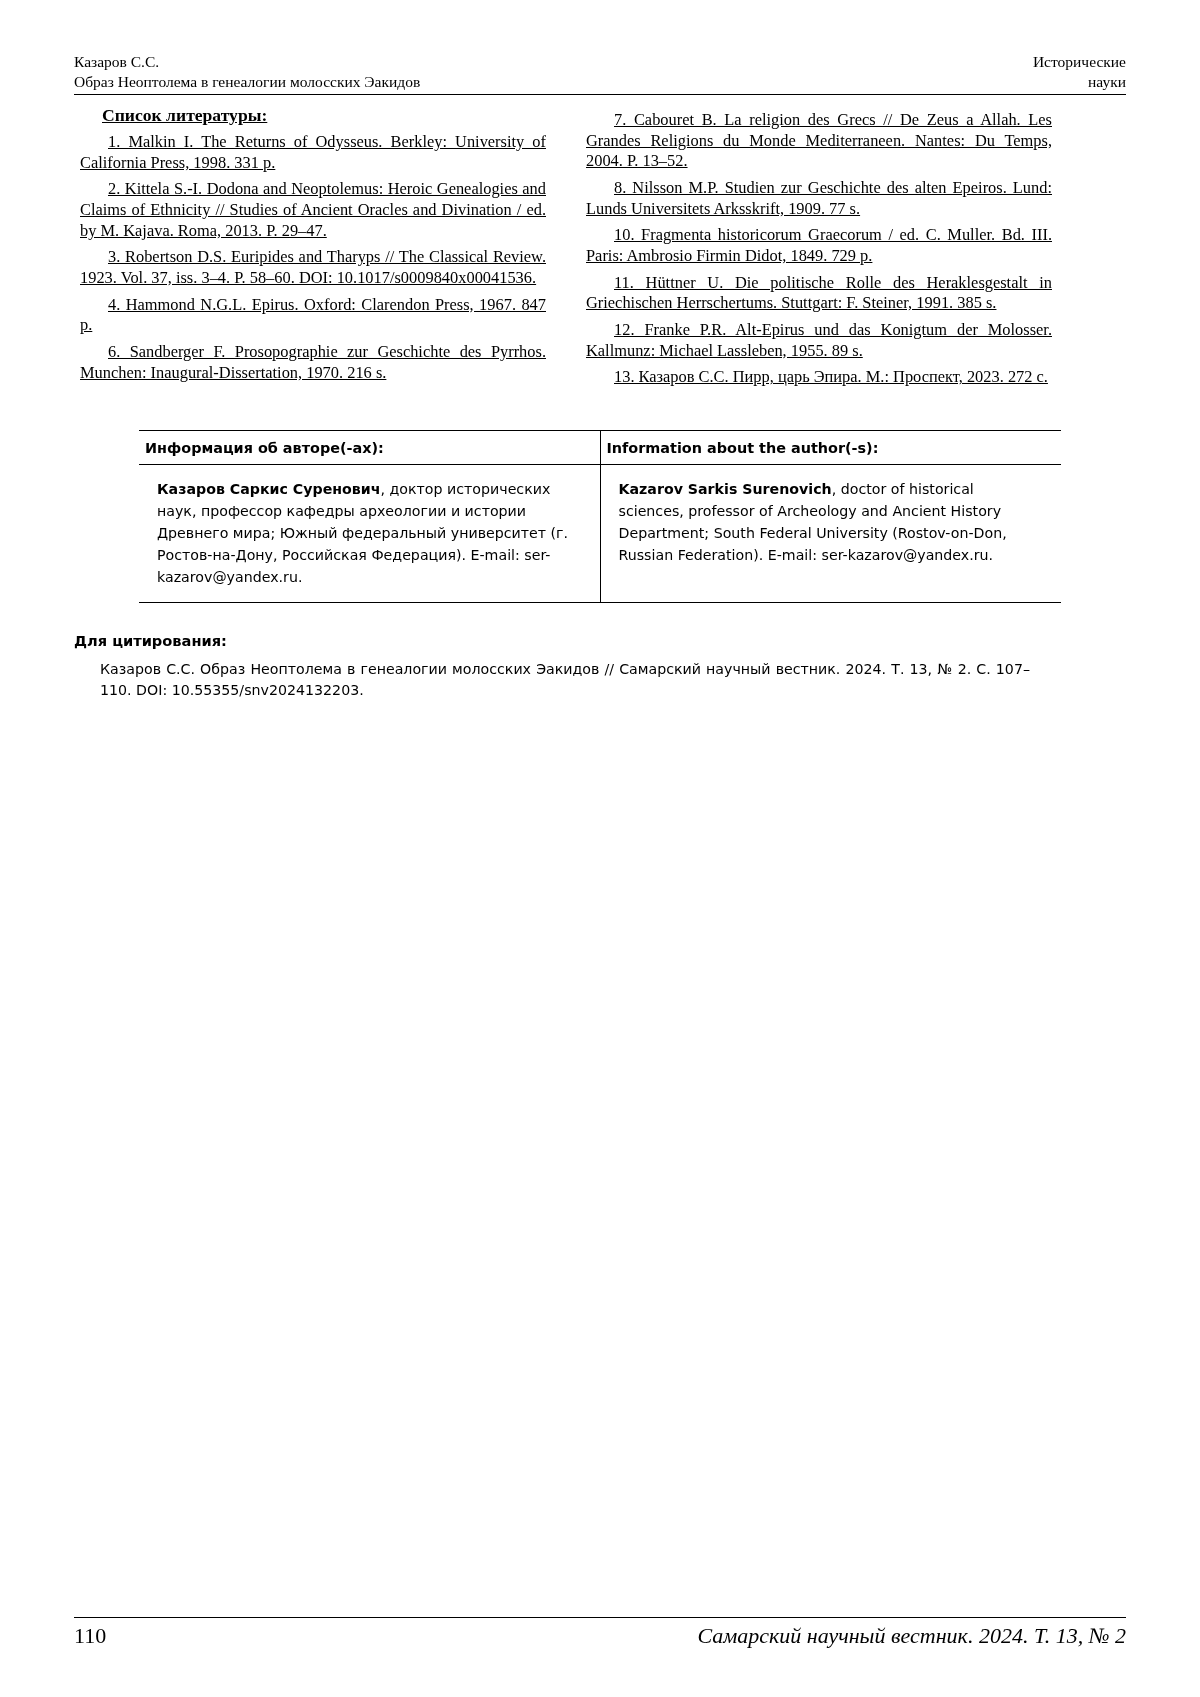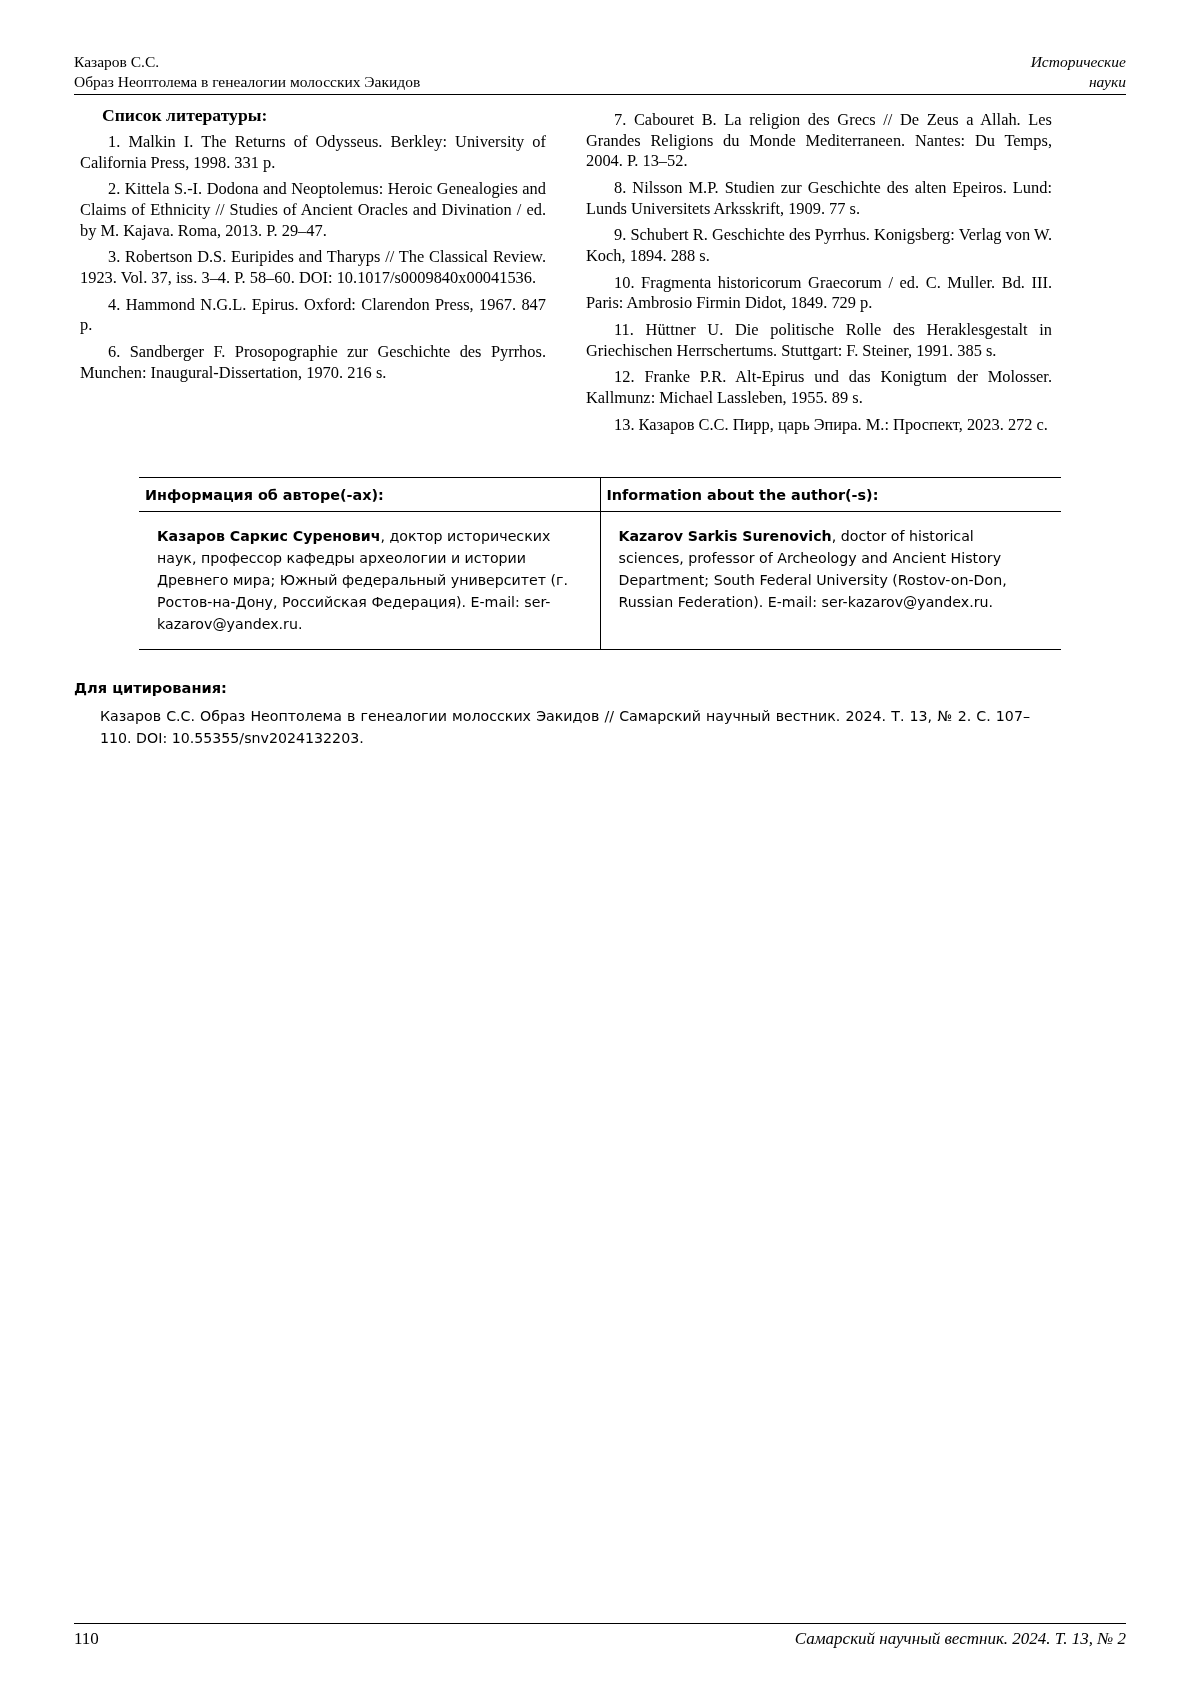--- a/index.html
+++ b/index.html
@@ -26,21 +26,20 @@
   .runhead {
     display: flex;
     justify-content: space-between;
     align-items: flex-start;
     font-size: 15.5px;
     line-height: 1.32;
   }
   .runhead-left { text-align: left; }
   .runhead-right {
     text-align: right;
-    font-style: italic;
     font-size: 15.5px;
     line-height: 1.32;
   }
   .runhead-rule {
     border-bottom: 1.1px solid #000;
     margin-top: 1px;
     margin-bottom: 9px;
   }
   
   .cols {
@@ -48,20 +47,21 @@
     gap: 28px;
     align-items: flex-start;
   }
   .col {
     width: 478px;
     font-size: 16.4px;
     line-height: 1.26;
     text-align: justify;
     text-justify: inter-word;
     hyphens: manual;
+    text-decoration: underline;
   }
   .col-title {
     font-weight: bold;
     font-size: 17.6px;
     text-align: left;
     text-indent: 28px;
     margin-bottom: 1px;
   }
   .ref {
     text-indent: 28px;
@@ -120,21 +120,21 @@
     right: 74px;
     bottom: 48px;
   }
   .footer-rule {
     border-top: 1.3px solid #000;
     margin-bottom: 5px;
   }
   .footer-row {
     display: flex;
     justify-content: space-between;
-    font-size: 17px;
+    font-size: 22px;
   }
   .footer-right { font-style: italic; }
 </style>
 </head>
 <body>
 
 <div class="page">
 
   <div class="runhead">
     <div class="runhead-left">
@@ -153,21 +153,20 @@
       <div class="col-title">Список литературы:</div>
       <p class="ref">1. Malkin I. The Returns of Odysseus. Berkley: University of California Press, 1998. 331 p.</p>
       <p class="ref">2. Kittela S.-I. Dodona and Neoptolemus: Heroic Genealogies and Claims of Ethnicity // Studies of Ancient Oracles and Divination / ed. by M. Kajava. Roma, 2013. P. 29–47.</p>
       <p class="ref">3. Robertson D.S. Euripides and Tharyps // The Classical Review. 1923. Vol. 37, iss. 3–4. P. 58–60. DOI: 10.1017/s0009840x00041536.</p>
       <p class="ref">4. Hammond N.G.L. Epirus. Oxford: Clarendon Press, 1967. 847 p.</p>
       <p class="ref">6. Sandberger F. Prosopographie zur Geschichte des Pyrrhos. Munchen: Inaugural-Dissertation, 1970. 216 s.</p>
     </div>
     <div class="col">
       <p class="ref">7. Cabouret B. La religion des Grecs // De Zeus a Allah. Les Grandes Religions du Monde Mediterraneen. Nantes: Du Temps, 2004. P. 13–52.</p>
       <p class="ref">8. Nilsson M.P. Studien zur Geschichte des alten Epeiros. Lund: Lunds Universitets Arksskrift, 1909. 77 s.</p>
-      <p class="ref">9. Schubert R. Geschichte des Pyrrhus. Konigsberg: Verlag von W. Koch, 1894. 288 s.</p>
       <p class="ref">10. Fragmenta historicorum Graecorum / ed. C. Muller. Bd. III. Paris: Ambrosio Firmin Didot, 1849. 729 p.</p>
       <p class="ref">11. Hüttner U. Die politische Rolle des Heraklesgestalt in Griechischen Herrschertums. Stuttgart: F. Steiner, 1991. 385 s.</p>
       <p class="ref">12. Franke P.R. Alt-Epirus und das Konigtum der Molosser. Kallmunz: Michael Lassleben, 1955. 89 s.</p>
       <p class="ref">13. Казаров С.С. Пирр, царь Эпира. М.: Проспект, 2023. 272 с.</p>
     </div>
   </div>
 
   <table class="authtable">
     <tbody>
         <tr class="hdr-row">

